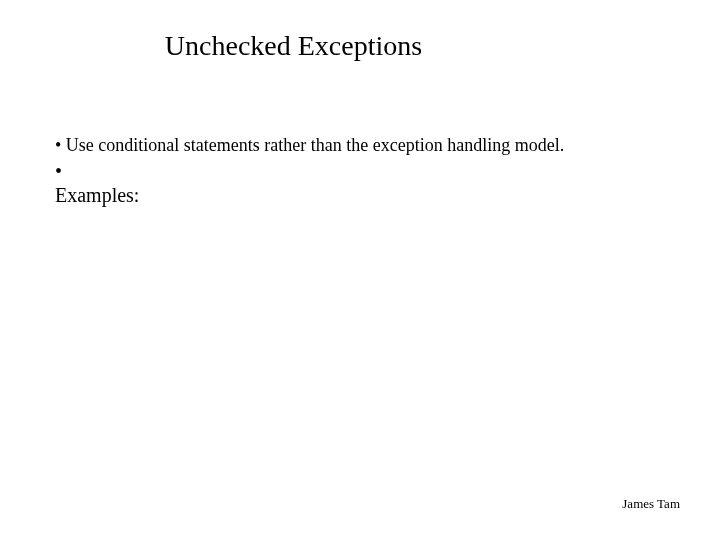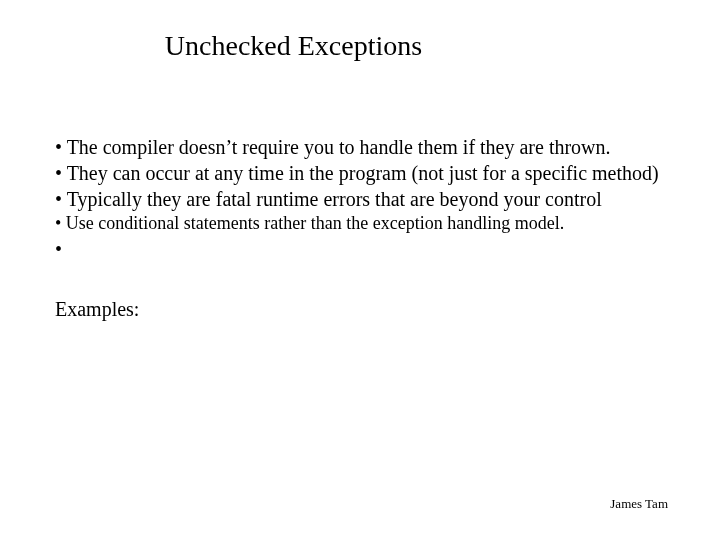--- a/index.html
+++ b/index.html
@@ -53,49 +53,44 @@
     margin-left: 18px;
     font-size: 18px;
   }
   .sub > li {
     padding-left: 14px;
     text-indent: -14px;
   }
   .sub > li:before {
     content: "• ";
   }
-  .examples-line1 { display: block; margin-top: 36px; }
+  .examples-line1 { display: block; }
   .examples-line2 { display: block; text-indent: 0; }
   .footer-left {
     position: absolute;
     left: 55px;
     bottom: 25px;
     font-family: Arial, Helvetica, sans-serif;
     font-size: 16px;
   }
   .footer-right {
     position: absolute;
-    right: 52px;
+    right: 40px;
     bottom: 28px;
     font-size: 13px;
   }
 </style>
 </head>
 <body>
 
 <div class="slide">
 
   <div class="title">Unchecked Exceptions</div>
 
   <div class="body">
-    <ul>
-      <li>The compiler doesn’t require you to handle them if they are thrown.</li>
-      <li>They can occur at any time in the program (not just for a specific method)</li>
-      <li>Typically they are fatal runtime errors that are beyond your control</li>
-    </ul>
     <ul class="sub">
       <li>Use conditional statements rather than the exception handling model.</li>
     </ul>
     <ul>
       <li>
         <span class="examples-line1">Examples:</span>
       </li>
     </ul>
   </div>
 

